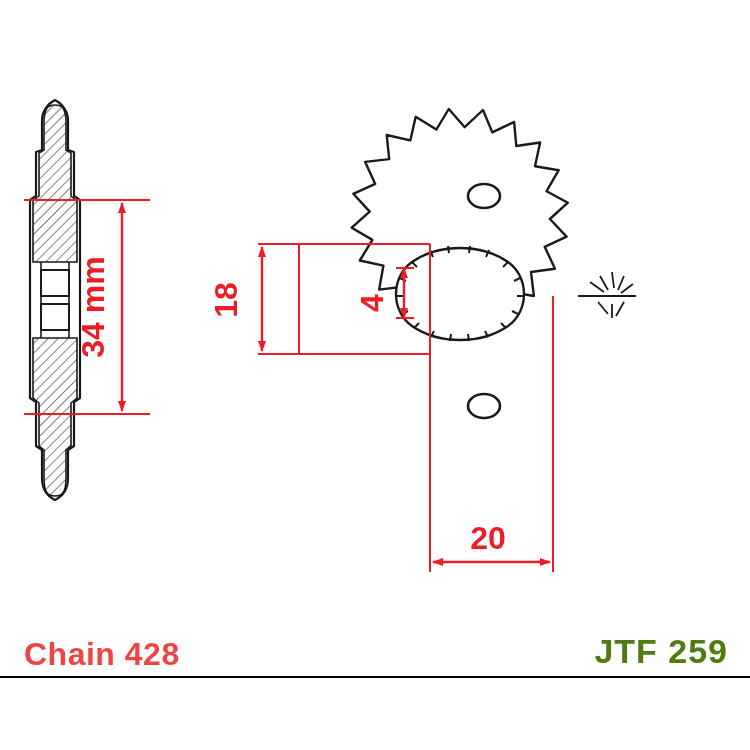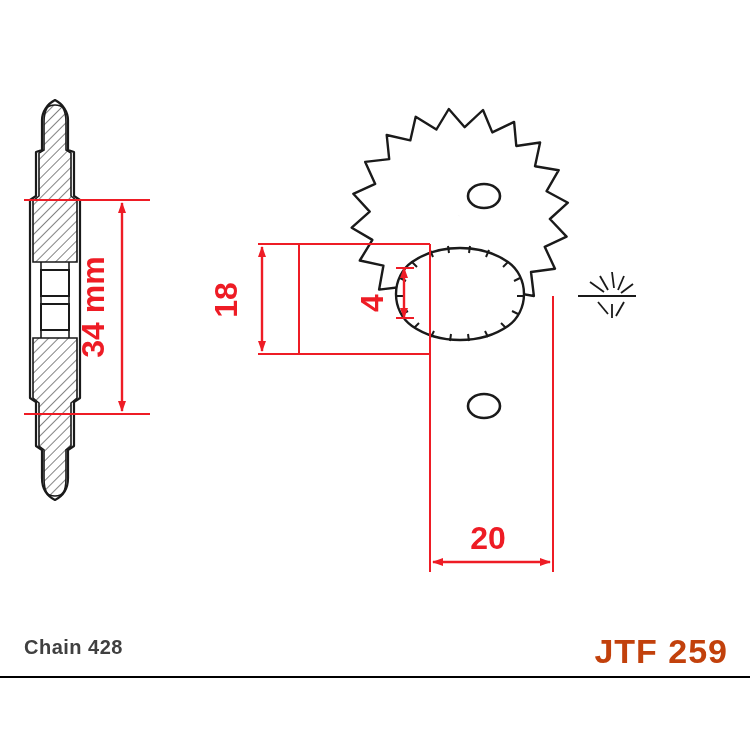--- a/index.html
+++ b/index.html
@@ -23,33 +23,33 @@
   svg.drawing {
     position: absolute;
     left: 0; top: 0;
     width: 750px;
     height: 750px;
   }
   .footer-left {
     position: absolute;
     left: 24px;
     top: 636px;
-    font-size: 20px;
+    font-size: 32px;
     font-weight: bold;
-    color: #404040;
+    color: #ef4444;
     letter-spacing: 0.5px;
     white-space: nowrap;
   }
   .footer-right {
     position: absolute;
     right: 22px;
     top: 632px;
     font-size: 34px;
     font-weight: bold;
-    color: #c2410c;
+    color: #4d7c0f;
     letter-spacing: 1px;
     white-space: nowrap;
   }
   .rule {
     position: absolute;
     left: 0;
     top: 676px;
     width: 750px;
     height: 2px;
     background: #000000;

